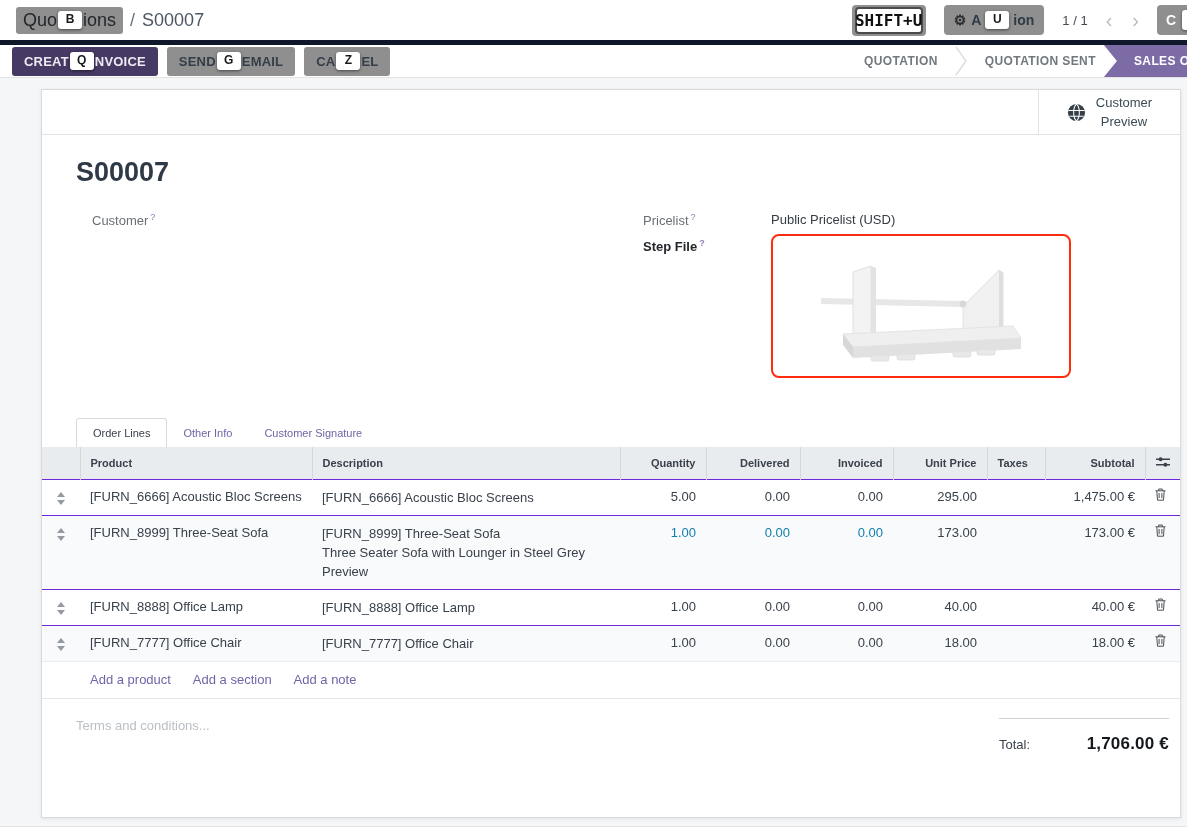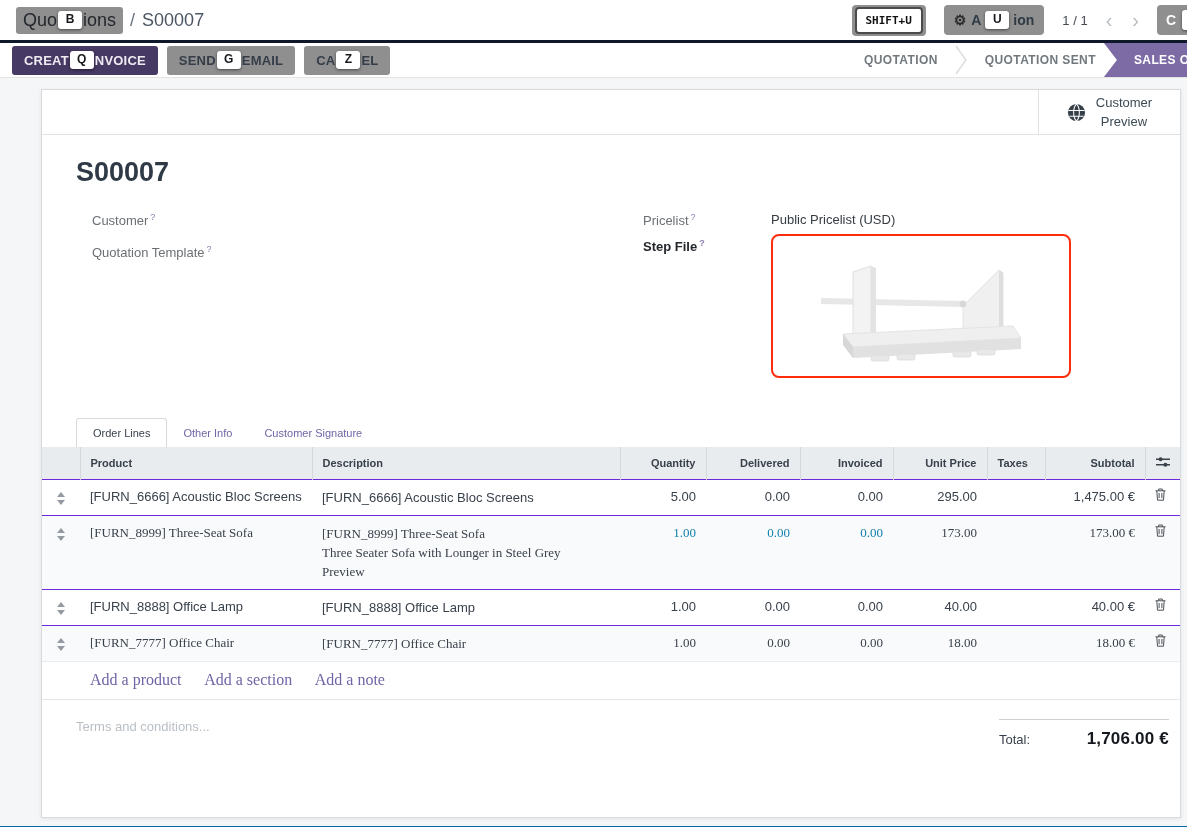--- a/index.html
+++ b/index.html
@@ -1,42 +1,42 @@
 <!DOCTYPE html>
 <html><head>
 <meta charset="utf-8">
 <style>
   html,body{margin:0;padding:0;}
   body{font-family:"Liberation Sans",sans-serif;background:#fff;}
-  .screen{width:1187px;height:827px;overflow:hidden;position:relative;background:#0369a1;}
+  .screen{width:1187px;height:827px;overflow:hidden;position:relative;background:#e5e5e5;}
 
   
   .topbar{height:40px;display:flex;align-items:center;padding-left:16px;background:#fff;box-sizing:border-box;}
   .breadcrumb{font-size:18px;color:#4c5562;display:flex;align-items:center;gap:7px;white-space:nowrap;}
   .bc-active{background:#8f8f8f;color:#23272c;padding:3px 7px;border-radius:3px;display:inline-flex;align-items:center;}
   .bc-sep{color:#6a7280;}
   .kbd{display:inline-flex;align-items:center;justify-content:center;min-width:12px;padding:2px 6px;background:#fff;color:#16181b;
        border-radius:3px;font-size:12px;font-weight:700;box-shadow:0 1px 3px rgba(0,0,0,.5);line-height:1.15;margin:0 1px;}
   .topbar-right{margin-left:auto;display:flex;align-items:center;gap:18px;margin-right:-48px;}
   .hidden-btn{position:relative;width:74px;height:31px;background:#8f8f8f;border-radius:4px;flex:none;}
   .kbd-shift{position:absolute;left:3px;top:2px;right:3px;bottom:2px;display:flex;align-items:center;justify-content:center;
        background:#fff;border:2px solid #4b4b4b;border-radius:4px;font-family:"DejaVu Sans Mono",monospace;
-       font-size:11px;font-weight:700;color:#111;}
+       font-size:16px;font-weight:700;color:#111;}
   .action-btn{height:30px;background:#8f8f8f;border:none;border-radius:4px;padding:0 10px;display:inline-flex;
        align-items:center;gap:3px;font-size:14px;font-weight:600;color:#2f3a44;font-family:inherit;}
   .gear{font-size:14px;color:#2c2c2c;margin-right:2px;}
   .pager{font-size:13px;color:#454a50;}
   .pager-nav{display:flex;gap:20px;font-size:20px;color:#b6bcc3;line-height:1;}
   .pager-nav span{cursor:default;}
   .create-btn{height:30px;width:78px;background:#8f8f8f;color:#fdfdfd;font-weight:600;font-size:14px;border-radius:4px;
        display:inline-flex;align-items:center;padding:0 9px;gap:6px;border:none;font-family:inherit;flex:none;}
   .kbd-stub{display:inline-block;width:18px;height:20px;background:#fff;border-radius:3px;box-shadow:0 1px 3px rgba(0,0,0,.5);}
 
   
-  .actionbar{height:38px;border-top:3px solid #0f172a;border-bottom:1px solid #e3e3e3;display:flex;align-items:center;
+  .actionbar{height:38px;border-top:5px solid #0f172a;border-bottom:1px solid #e3e3e3;display:flex;align-items:center;
        padding-left:12px;background:#fff;box-sizing:border-box;}
   .btn{height:29px;border:none;border-radius:3px;padding:0 12px;display:inline-flex;align-items:center;font-size:13px;
        font-weight:700;letter-spacing:.2px;margin-right:9px;font-family:inherit;}
   .btn-primary{background:#463963;color:#efeaf2;}
   .btn-gray{background:#8f8f8f;color:#353d48;}
   .statusbar{margin-left:auto;display:flex;align-items:stretch;height:100%;margin-right:-66px;}
   .step{display:flex;align-items:center;padding:0 17px;font-size:12px;font-weight:700;color:#71787e;letter-spacing:.4px;white-space:nowrap;}
   .step-sep{display:flex;align-items:center;}
   .step-active{background:#7d6ba6;color:#fff;clip-path:polygon(0 0,100% 0,100% 100%,0 100%,13px 50%);
        padding:0 28px 0 30px;margin-left:-9px;}
@@ -72,36 +72,36 @@
   .tab{padding:8px 16px;font-size:11px;color:#6e66a6;cursor:pointer;}
   .tab-active{border:1px solid #d8dade;border-bottom:none;border-radius:3px 3px 0 0;background:#fff;color:#3a424c;}
 
   
   table.olist{width:100%;border-collapse:collapse;table-layout:fixed;font-size:13px;color:#39414b;}
   .olist th{background:#e9ecef;border-right:1px solid #d5d8db;padding:9px 10px;font-size:11px;color:#39414b;
        text-align:left;font-weight:700;box-sizing:border-box;}
   .olist th:last-child{border-right:none;}
   .olist th.num,.olist td.num{text-align:right;}
   .olist td{padding:8px 10px;border-top:1px solid #6d28d9;vertical-align:top;box-sizing:border-box;line-height:17px;}
-  .olist tbody tr.stripe{background:#f9fafb;font-family:Liberation Serif, serif;}
+  .olist tbody tr.stripe{background:#f9fafb;}
   .desc-line{display:block;line-height:19px;}
   .num-blue{color:#1180ad;}
   .handle{display:flex;flex-direction:column;gap:3px;align-items:center;padding-top:4px;cursor:grab;}
   .tri-up{width:0;height:0;border-left:4px solid transparent;border-right:4px solid transparent;border-bottom:5px solid #949aa1;}
   .tri-down{width:0;height:0;border-left:4px solid transparent;border-right:4px solid transparent;border-top:5px solid #949aa1;}
   .sub-cell{white-space:nowrap;}
   .trash-cell{padding-left:2px;cursor:pointer;}
   .foot-links td{padding:9px 10px 10px 10px;border-top:1px solid #ececec;border-bottom:1px solid #e6e6e6;}
-  .foot-links a{margin-right:19px;font-size:16px;text-decoration:none;font-family:Liberation Serif, serif;}
+  .foot-links a{margin-right:19px;font-size:13px;text-decoration:none;}
   .th-icon{text-align:right;padding-right:8px;cursor:pointer;}
 
   
   .sheet-bottom{display:flex;justify-content:space-between;padding:19px 11px 0 34px;}
   .terms{font-size:13px;color:#b9bfc5;cursor:text;}
-  .total-box{width:170px;border-top:1px solid #cfd2d5;padding-top:9px;display:flex;align-items:baseline;justify-content:space-between;}
+  .total-box{width:170px;border-top:1px solid #cfd2d5;padding-top:15px;display:flex;align-items:baseline;justify-content:space-between;}
   .total-label{font-size:13px;color:#3a424c;}
   .total-value{font-size:17px;font-weight:700;color:#14181d;letter-spacing:.2px;}
 </style>
 </head>
 <body>
 
 <div class="screen">
 
   <div class="topbar">
     <div class="breadcrumb">
@@ -179,24 +179,20 @@
             </span>
         </button>
       </div>
 
       <div class="title">S00007</div>
 
       <div class="fields">
         <div class="fcol fcol-left">
           <div class="frow">
             <span class="flabel"><span>Customer</span><sup class="help">?</sup></span>
-          </div>
-          <div class="frow mt16">
-            <span class="flabel"><span>Quotation Template</span><sup class="help">?</sup></span>
-            <span class="fvalue"></span>
           </div>
         </div>
         <div class="fcol fcol-right">
           <div class="frow">
             <span class="flabel"><span>Pricelist</span><sup class="help">?</sup></span>
             <span class="fvalue">Public Pricelist (USD)</span>
           </div>
           <div class="frow">
             <span class="flabel strong"><span>Step File</span><sup class="help">?</sup></span>
             <div class="step-img">

